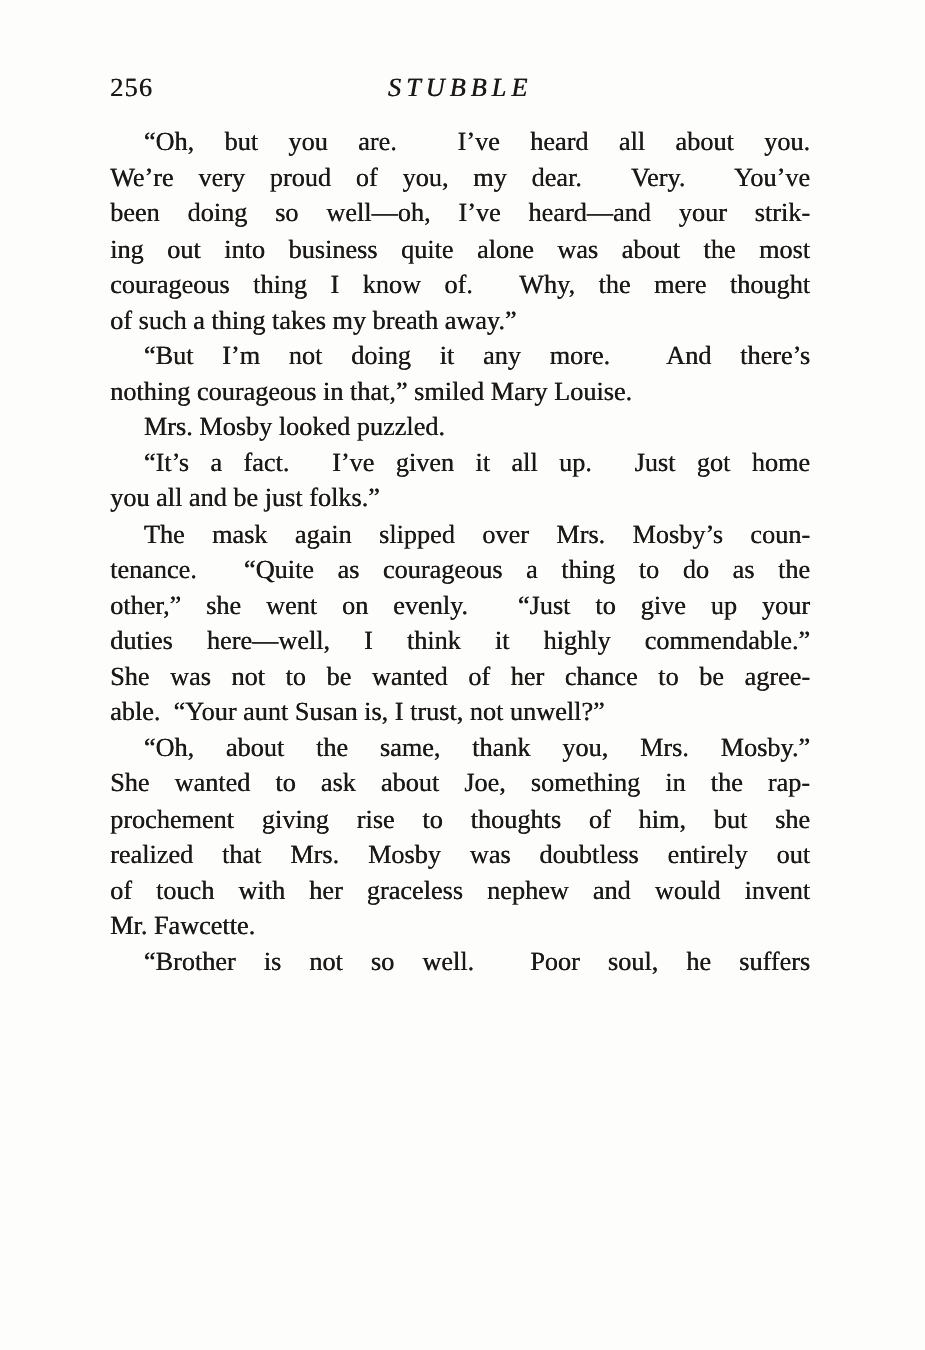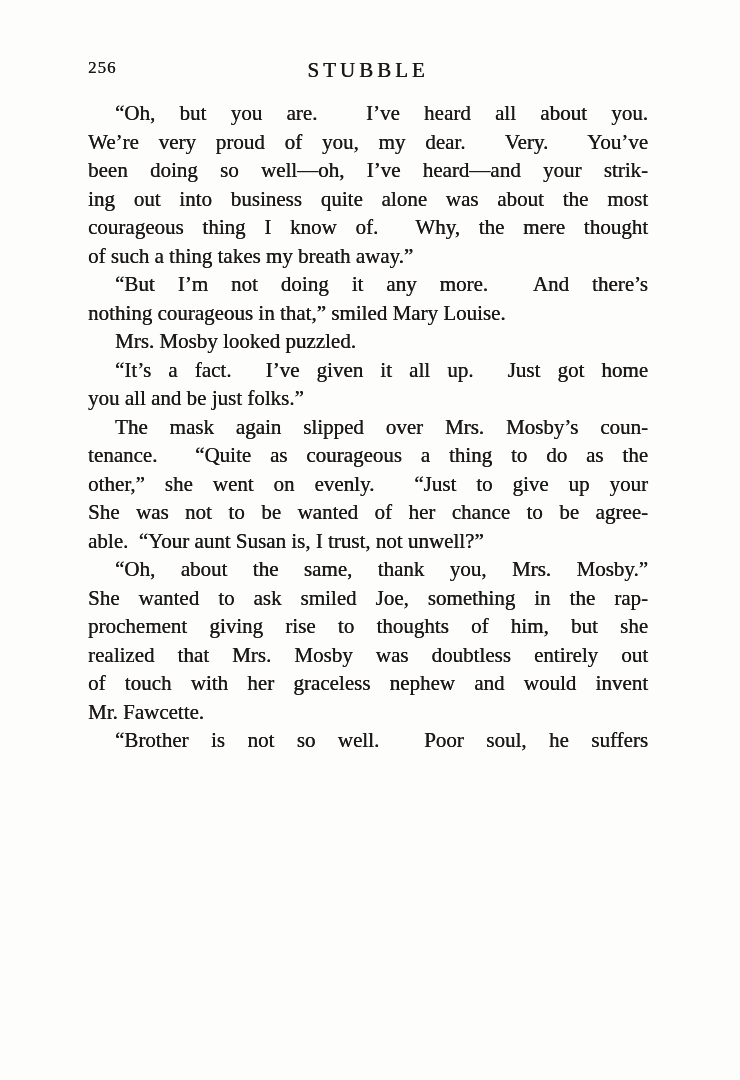--- a/index.html
+++ b/index.html
@@ -16,33 +16,34 @@
     position: absolute;
     left: 88px;
     top: 58px;
     width: 560px;
     height: 26px;
   }
   .folio {
     position: absolute;
     left: 0;
     top: 0;
-    font-size: 17px;
+    font-size: 21px;
     letter-spacing: 1px;
     text-shadow: 0.3px 0 0 currentColor;
   }
   .running-title {
     position: absolute;
     left: 0;
     right: 0;
     top: 0;
     text-align: center;
     font-size: 21px;
     letter-spacing: 4px;
     text-shadow: 0.4px 0 0 currentColor;
+    font-style: italic;
   }
   .text-block {
     position: absolute;
     left: 88px;
     top: 99px;
     width: 560px;
   }
   .line {
     font-size: 21px;
     line-height: 28.5px;
@@ -82,26 +83,27 @@
         <div class="line">Mrs. Mosby looked puzzled.</div>
       </div>
       <div class="para indent">
         <div class="line justify">“It’s a fact.&nbsp; I’ve given it all up.&nbsp; Just got home</div>
         <div class="line">you all and be just folks.”</div>
       </div>
       <div class="para indent">
         <div class="line justify">The mask again slipped over Mrs. Mosby’s coun-</div>
         <div class="line justify">tenance.&nbsp; “Quite as courageous a thing to do as the</div>
         <div class="line justify">other,” she went on evenly.&nbsp; “Just to give up your</div>
+        <div class="line justify">duties here—well, I think it highly commendable.”</div>
         <div class="line justify">She was not to be wanted of her chance to be agree-</div>
         <div class="line">able.&nbsp; “Your aunt Susan is, I trust, not unwell?”</div>
       </div>
       <div class="para indent">
         <div class="line justify">“Oh, about the same, thank you, Mrs. Mosby.”</div>
-        <div class="line justify">She wanted to ask smiled Joe, something in the rap-</div>
+        <div class="line justify">She wanted to ask about Joe, something in the rap-</div>
         <div class="line justify">prochement giving rise to thoughts of him, but she</div>
         <div class="line justify">realized that Mrs. Mosby was doubtless entirely out</div>
         <div class="line justify">of touch with her graceless nephew and would invent</div>
         <div class="line">Mr. Fawcette.</div>
       </div>
       <div class="para indent">
         <div class="line justify">“Brother is not so well.&nbsp; Poor soul, he suffers</div>
       </div>
     </main>
 </div>

